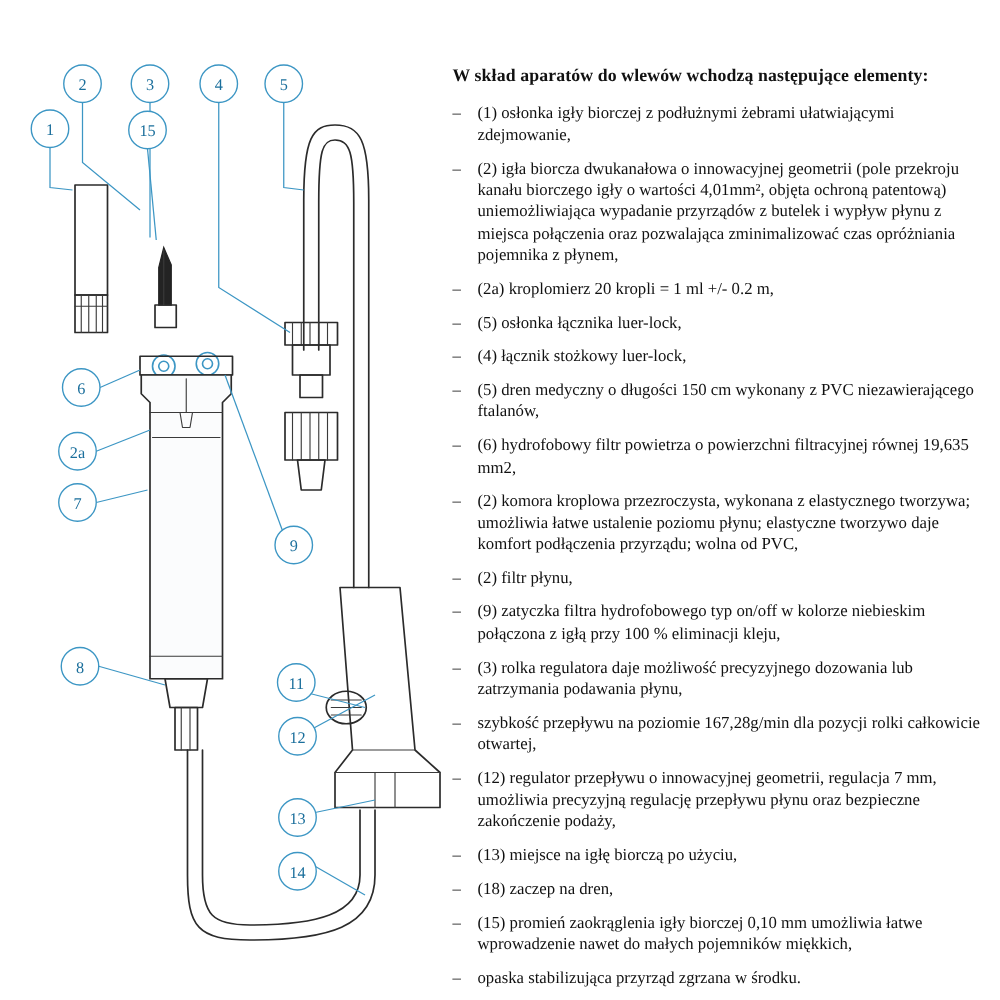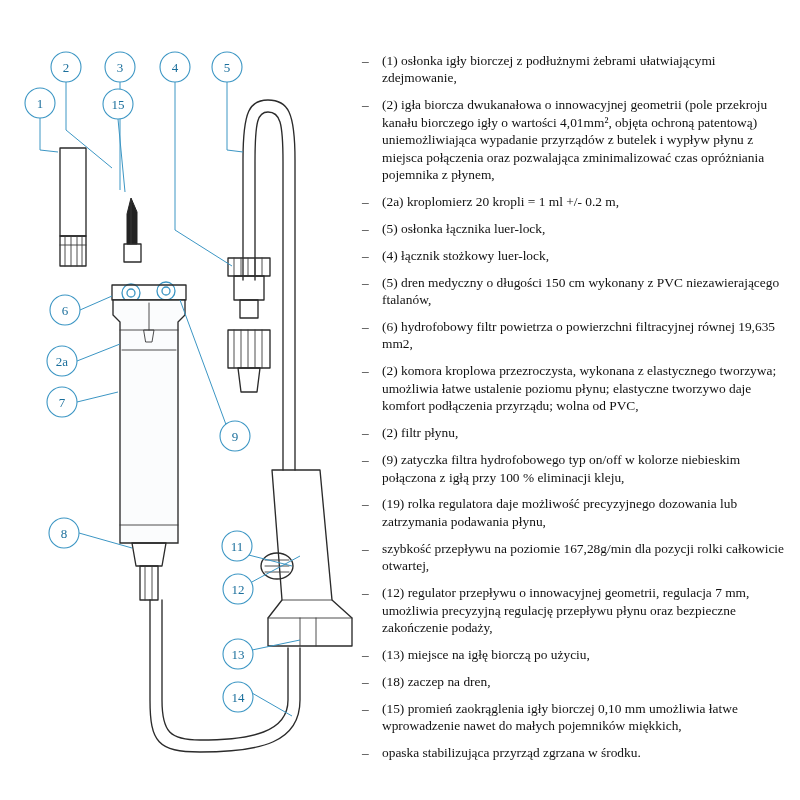--- a/index.html
+++ b/index.html
@@ -248,20 +248,21 @@
         <text class="callout-num" x="238" y="659" text-anchor="middle">13</text>
       </g>
       <g>
         <circle class="callout-circle" cx="238" cy="697" r="15"></circle>
         <text class="callout-num" x="238" y="702" text-anchor="middle">14</text>
       </g>
     </svg>
   </div>
 
   <div id="textcol">
+    <div class="heading">W skład aparatów do wlewów wchodzą następujące elementy:</div>
     <ul>
       <li>
           <span class="dash">–</span>
           <span class="body">(1) osłonka igły biorczej z podłużnymi żebrami ułatwiającymi zdejmowanie,</span>
         </li>
       <li>
           <span class="dash">–</span>
           <span class="body">(2) igła biorcza dwukanałowa o innowacyjnej geometrii (pole przekroju kanału biorczego igły o wartości 4,01mm², objęta ochroną patentową) uniemożliwiająca wypadanie przyrządów z butelek i wypływ płynu z miejsca połączenia oraz pozwalająca zminimalizować czas opróżniania pojemnika z płynem,</span>
         </li>
       <li>
@@ -291,21 +292,21 @@
       <li>
           <span class="dash">–</span>
           <span class="body">(2) filtr płynu,</span>
         </li>
       <li>
           <span class="dash">–</span>
           <span class="body">(9) zatyczka filtra hydrofobowego typ on/off w kolorze niebieskim połączona z igłą przy 100 % eliminacji kleju,</span>
         </li>
       <li>
           <span class="dash">–</span>
-          <span class="body">(19) rolka regulatora daje możliwość precyzyjnego dozowania lub zatrzymania podawania płynu,</span>
+          <span class="body">(3) rolka regulatora daje możliwość precyzyjnego dozowania lub zatrzymania podawania płynu,</span>
         </li>
       <li>
           <span class="dash">–</span>
           <span class="body">szybkość przepływu na poziomie 167,28g/min dla pozycji rolki całkowicie otwartej,</span>
         </li>
       <li>
           <span class="dash">–</span>
           <span class="body">(12) regulator przepływu o innowacyjnej geometrii, regulacja 7 mm, umożliwia precyzyjną regulację przepływu płynu oraz bezpieczne zakończenie podaży,</span>
         </li>
       <li>

